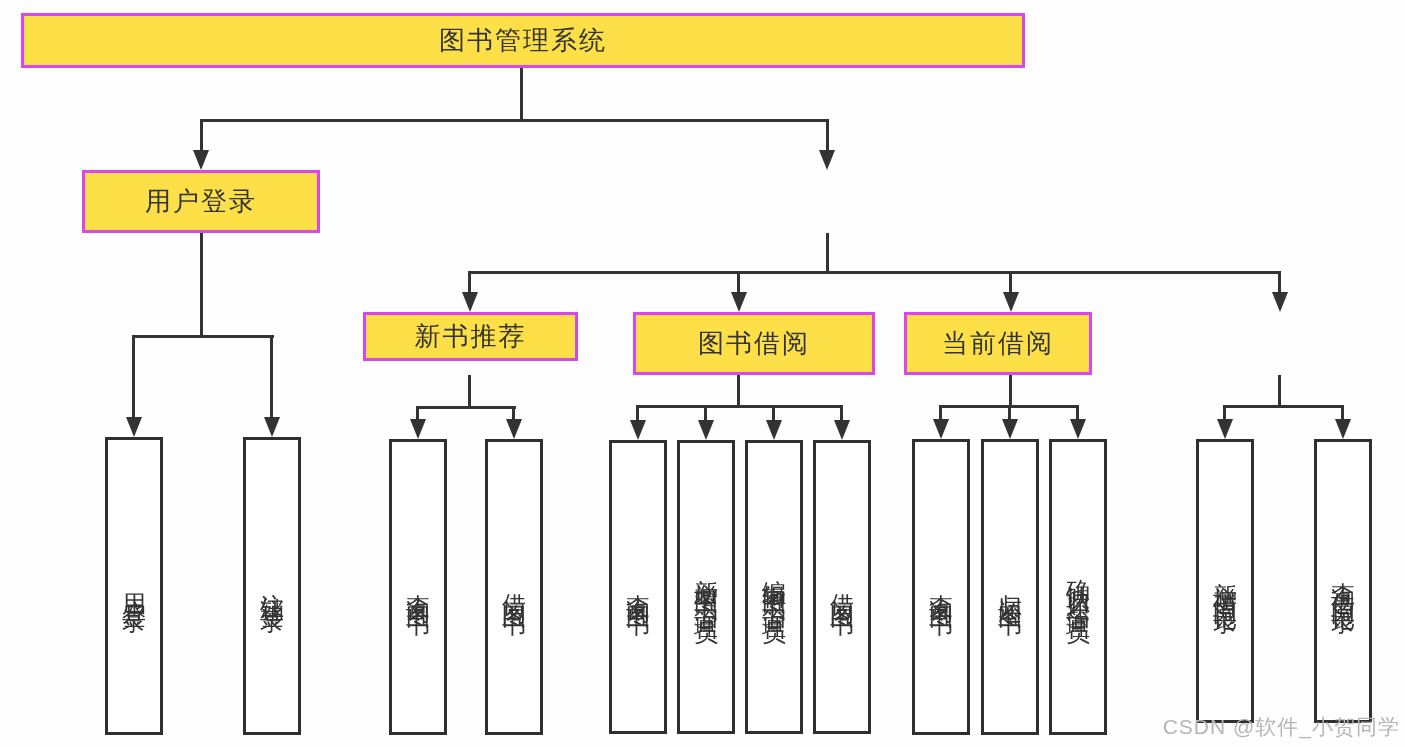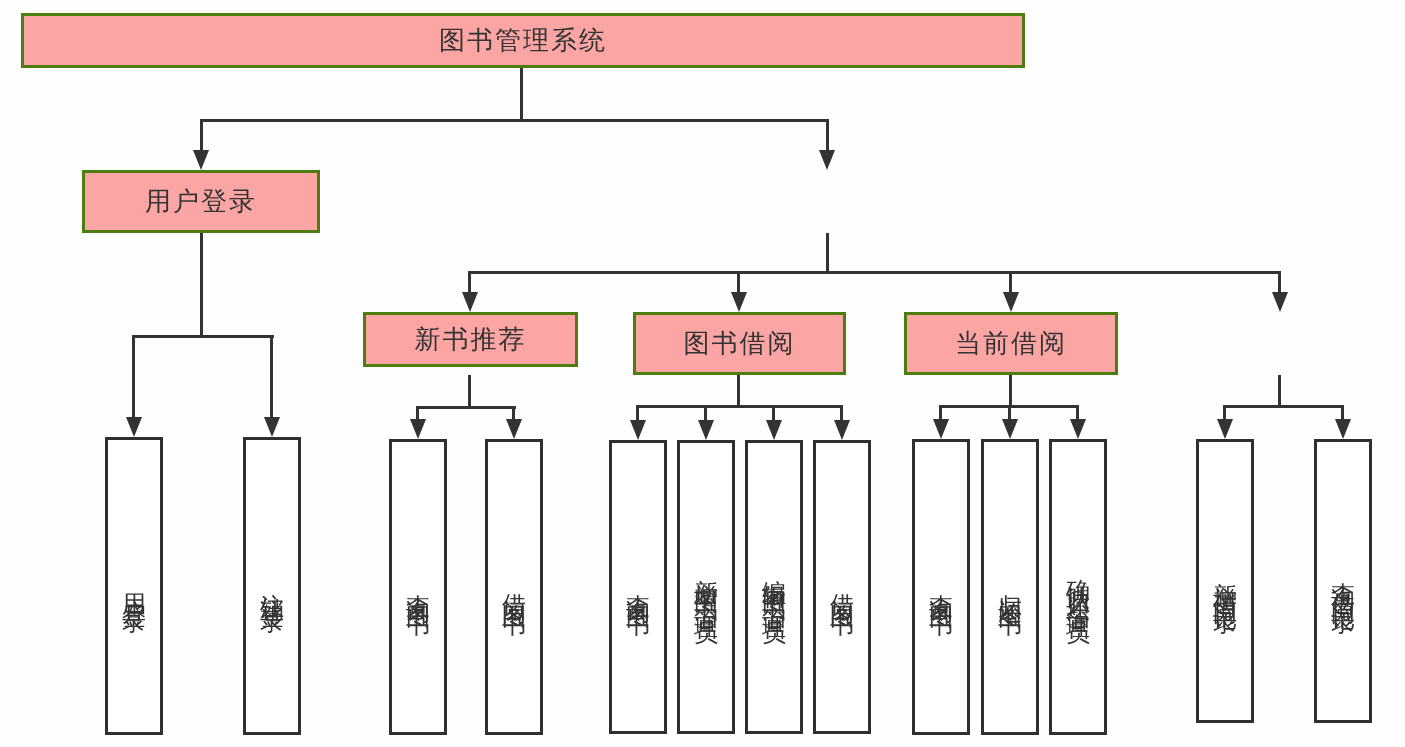--- a/index.html
+++ b/index.html
@@ -9,21 +9,21 @@
   }
   .line{position:absolute;background:#333333;}
   .line.v{width:3px;}
   .line.h{height:3px;}
   .arrow{
     position:absolute;width:0;height:0;
     border-left:8px solid transparent;border-right:8px solid transparent;
     border-top:20px solid #333333;
   }
   .hbox{
-    position:absolute;box-sizing:border-box;background:#fca5a5;border:3px solid #4d7c0f;
+    position:absolute;box-sizing:border-box;background:#fde047;border:3px solid #d946ef;
     display:flex;align-items:center;justify-content:center;z-index:2;
   }
   .hbox span{font-size:26px;letter-spacing:2px;color:#333;white-space:nowrap;}
   .vbox{
     position:absolute;box-sizing:border-box;background:#ffffff;border:3px solid #2f2f2f;
     display:flex;align-items:center;justify-content:center;z-index:2;
   }
   .vbox span{
     writing-mode:vertical-rl;text-orientation:mixed;
     font-size:24px;letter-spacing:6px;color:#333;line-height:1;
@@ -98,27 +98,27 @@
   <div class="arrow" style="left:1335px;top:419px"></div>
 
   <div class="hbox" style="left:21px;top:13px;width:1004px;height:55px">
     <span>图书管理系统</span>
   </div>
 
   <div class="hbox" style="left:82px;top:170px;width:238px;height:63px">
     <span>用户登录</span>
   </div>
 
-  <div class="hbox" style="left:363px;top:312px;width:215px;height:55px">
+  <div class="hbox" style="left:363px;top:312px;width:215px;height:49px">
     <span>新书推荐</span>
   </div>
-  <div class="hbox" style="left:633px;top:312px;width:213px;height:63px">
+  <div class="hbox" style="left:633px;top:312px;width:242px;height:63px">
     <span>图书借阅</span>
   </div>
-  <div class="hbox" style="left:904px;top:312px;width:214px;height:63px">
+  <div class="hbox" style="left:904px;top:312px;width:188px;height:63px">
     <span>当前借阅</span>
   </div>
 
   <div class="vbox" style="left:105px;top:437px;width:58px;height:298px">
     <span>用户登录</span>
   </div>
   <div class="vbox" style="left:243px;top:437px;width:58px;height:298px">
     <span>注销登录</span>
   </div>
 
@@ -152,14 +152,15 @@
     <span>确认归还（管理员）</span>
   </div>
 
   <div class="vbox" style="left:1196px;top:439px;width:58px;height:284px">
     <span>新增借阅记录</span>
   </div>
   <div class="vbox" style="left:1314px;top:439px;width:58px;height:284px">
     <span>查询借阅记录</span>
   </div>
 
+  <div class="watermark">CSDN @软件_小贺同学</div>
 
 </div>
 
 </body></html>

